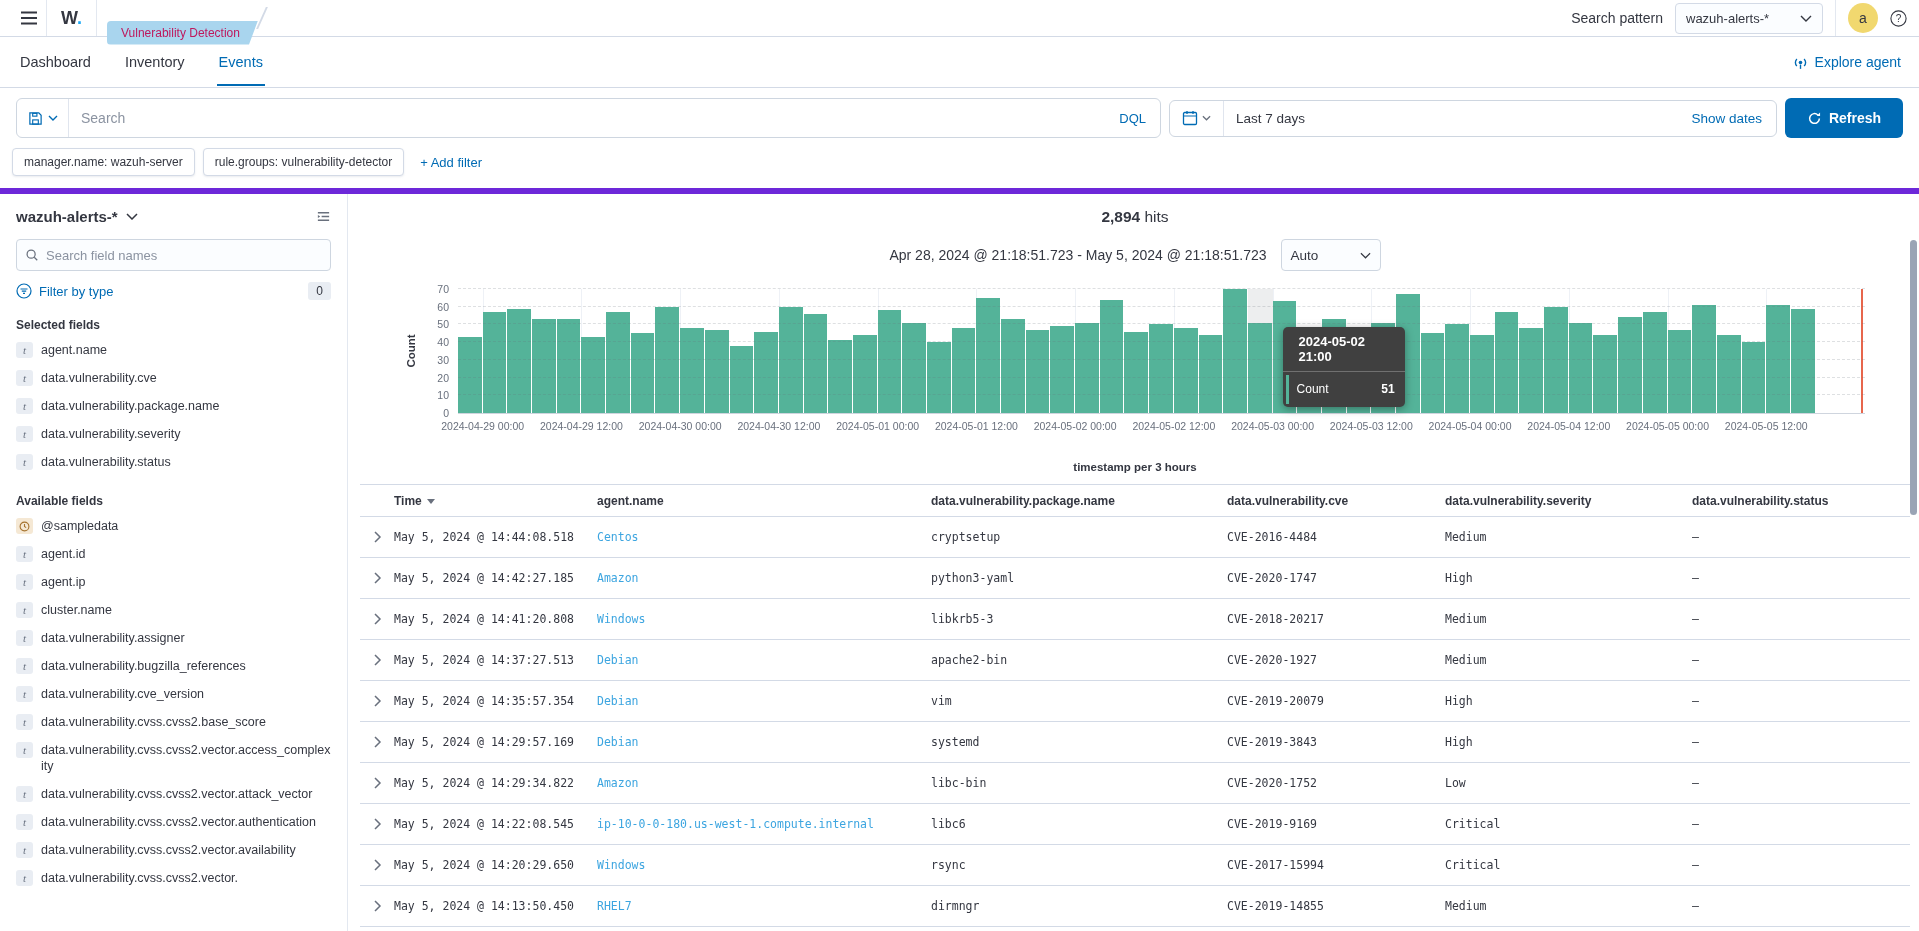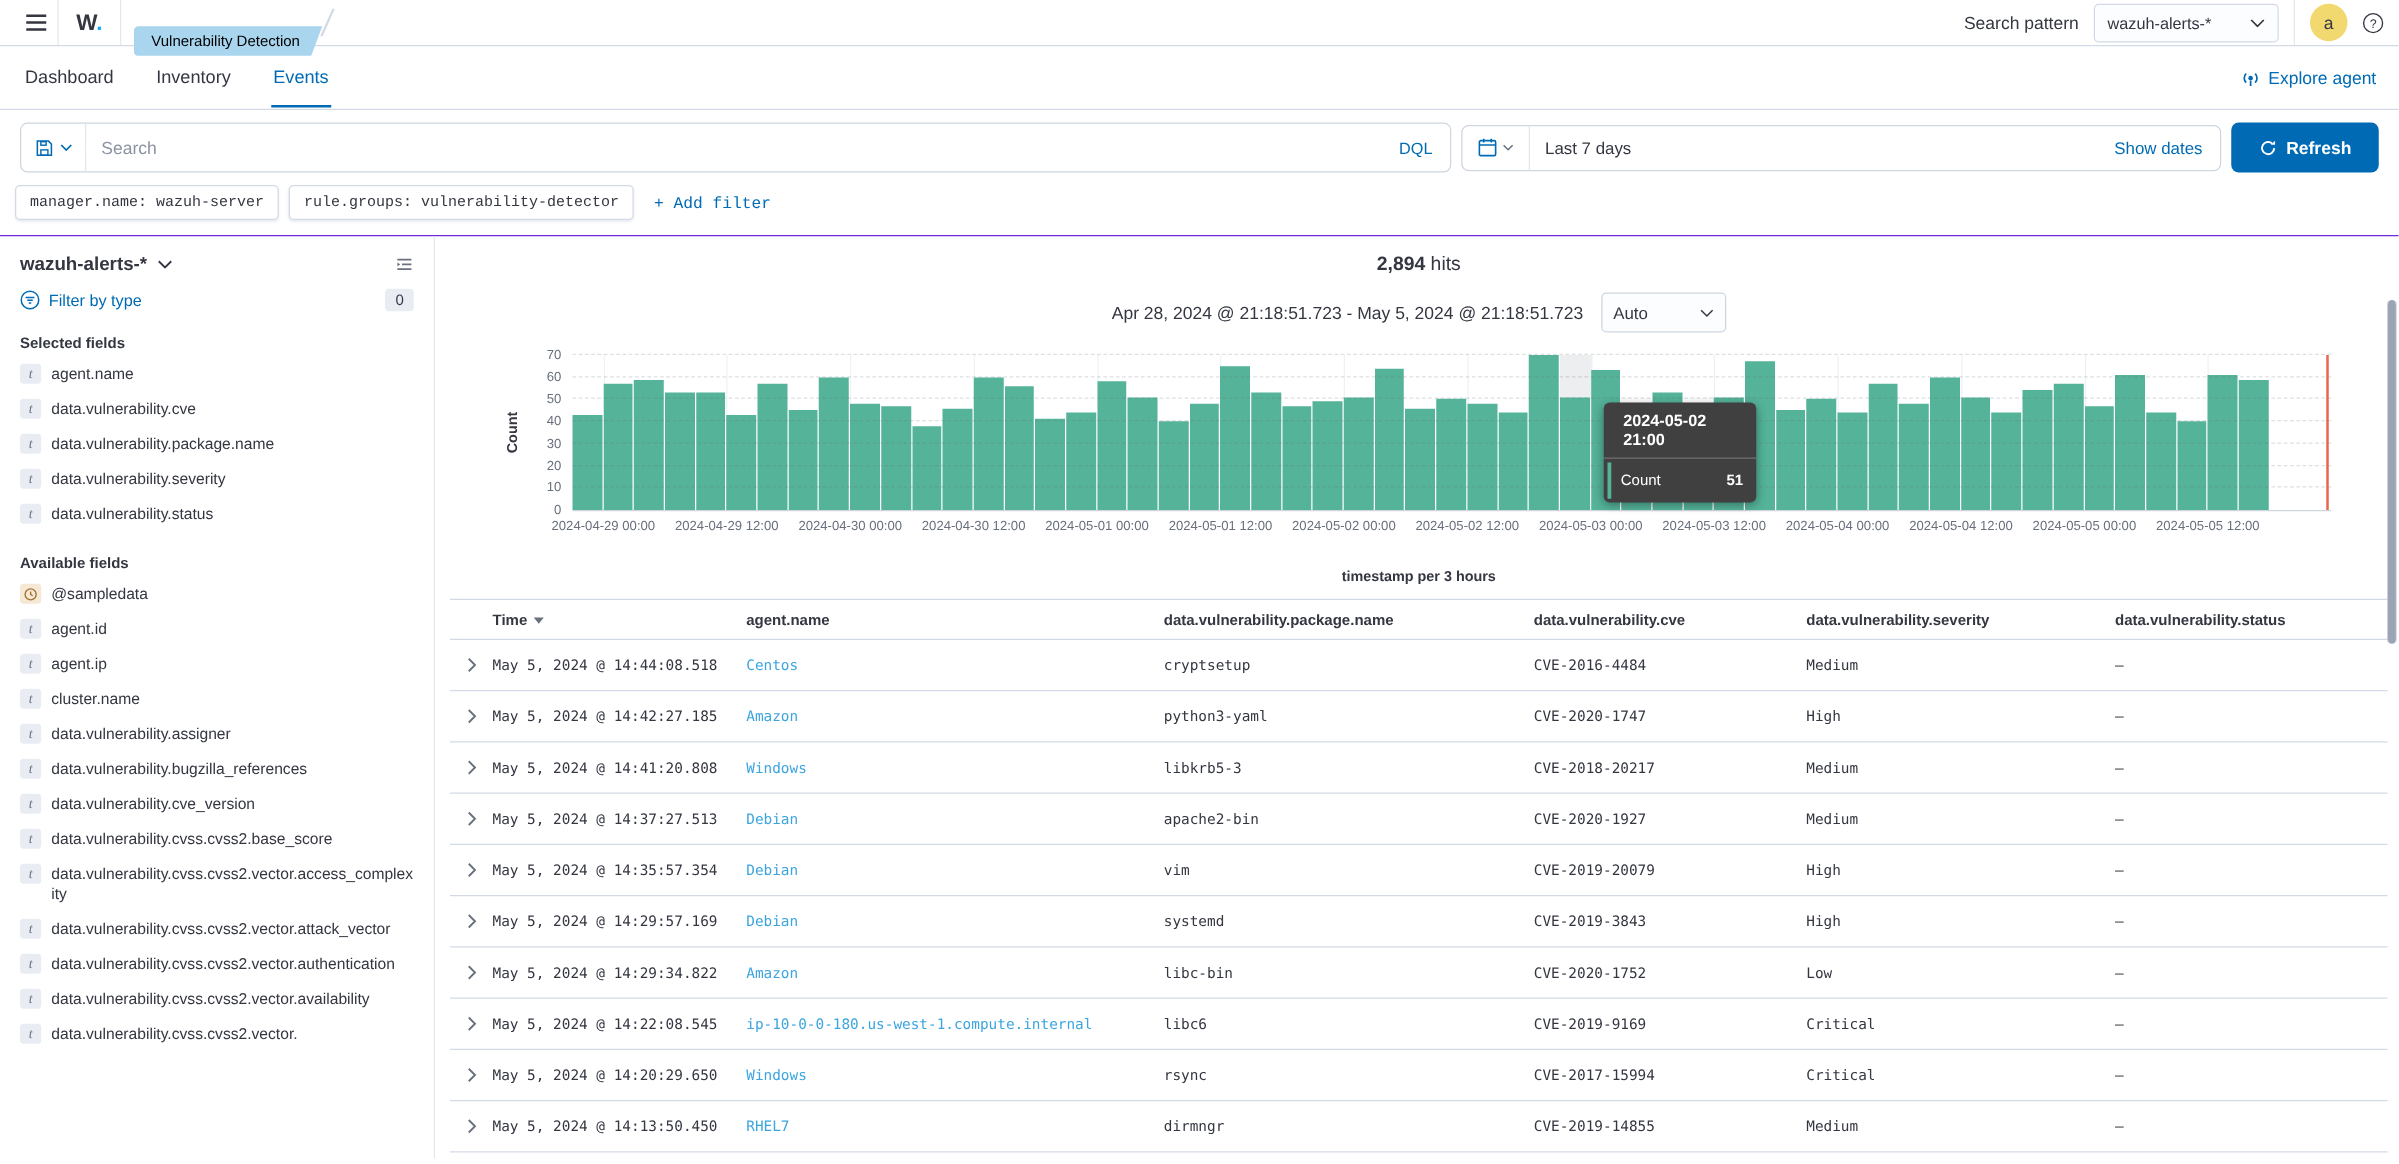--- a/index.html
+++ b/index.html
@@ -8,21 +8,21 @@
   svg { display:block; }
 
   
   .topbar { height:37px; display:flex; align-items:center; padding:0 12px;
     border-bottom:1px solid #d3dae6; }
   .hamburger { width:34px; height:36px; display:flex; align-items:center; justify-content:center; cursor:pointer; }
   .vdiv { width:1px; height:36px; background:#e3e8f0; }
   .logo { font-weight:bold; font-size:18px; padding:0 14px; letter-spacing:0; }
   .logo .dot { color:#1ba9f5; }
   .crumb-wrap { display:flex; align-items:center; margin-left:10px; }
-  .crumb { background:#a9d5ee; color:#000000; font-size:12px; padding:5px 18px 5px 14px;
+  .crumb { background:#a9d5ee; color:#be185d; font-size:12px; padding:5px 18px 5px 14px;
     clip-path:polygon(0 0,100% 0,calc(100% - 9px) 100%,0 100%); border-radius:4px 0 0 4px;margin-top:29px; }
   .crumb-sep { width:2px; height:22px; background:#d3dae6; transform:skewX(-24deg); margin-left:3px; }
   .topbar-right { margin-left:auto; display:flex; align-items:center; gap:12px; }
   .ip-label { font-size:14px; }
   .ip-select { width:148px; height:31px; border:1px solid #d3dae6; border-radius:4px; background:#fbfdff;
     display:flex; align-items:center; padding:0 10px; font-size:13px; gap:8px; cursor:pointer; }
   .ip-select .val { flex:1; }
   .avatar { width:30px; height:30px; border-radius:50%; background:#f1d86f; display:flex;
     align-items:center; justify-content:center; font-size:14px; color:#343741; cursor:pointer; }
   .help { cursor:pointer; }
@@ -51,21 +51,21 @@
   .calbtn { width:54px; height:100%; border-right:1px solid #e0e5ee; display:flex; gap:4px;
     align-items:center; justify-content:center; cursor:pointer; }
   .daterange { font-size:13.5px; padding:0 12px; flex:1; }
   .showdates { font-size:13.5px; color:#006bb4; padding:0 14px; cursor:pointer; white-space:nowrap; }
   .refreshbtn { width:118px; height:40px; background:#006bb4; border:none; border-radius:6px;
     color:#fff; font-size:14px; font-weight:600; display:flex; align-items:center; justify-content:center;
     gap:7px; cursor:pointer; font-family:"Liberation Sans",sans-serif; }
 
   
   .filterbar { display:flex; gap:8px; align-items:center; padding:4px 16px 12px 12px;
-    border-bottom:1px solid #6d28d9;font-family:Liberation Mono, monospace; }
+    border-bottom:6px solid #6d28d9; }
   .pill { height:28px; display:flex; align-items:center; padding:0 11px; font-size:12px;
     border:1px solid #d3dae6; border-radius:4px; background:#fff; box-shadow:0 1px 2px rgba(152,162,179,.2); cursor:pointer; }
   .addfilter { color:#006bb4; font-size:13px; margin-left:8px; cursor:pointer; }
 
   
   .content { display:flex; height:738px; }
   .sidebar { width:348px; padding:14px 16px 0 16px; border-right:1px solid #e3e8f0; overflow:hidden; }
   .sb-title-row { display:flex; align-items:center; gap:8px; }
   .sb-title { font-size:15px; font-weight:bold; }
   .sb-collapse { margin-left:auto; cursor:pointer; }
@@ -240,20 +240,27 @@
       <span class="sb-title">wazuh-alerts-*</span>
       <svg width="12" height="7" viewBox="0 0 12 7">
           <path d="M1 1l5 5 5-5" fill="none" stroke="#343741" stroke-width="1.5"></path>
         </svg>
       <span class="sb-collapse">
         <svg width="15" height="15" viewBox="0 0 16 16">
             <path d="M2 4h12M6 8h8M2 12h12" stroke="#69707d" stroke-width="1.5"></path>
             <path d="M4.5 8L2 6.3v3.4z" fill="#69707d"></path>
           </svg>
       </span>
+    </div>
+    <div class="sb-search">
+      <svg width="14" height="14" viewBox="0 0 16 16">
+          <circle cx="7" cy="7" r="4.6" fill="none" stroke="#69707d" stroke-width="1.4"></circle>
+          <path d="M10.6 10.6L14 14" stroke="#69707d" stroke-width="1.4"></path>
+        </svg>
+      <input type="text" placeholder="Search field names" style="">
     </div>
     <div class="sb-filtertype">
       <svg width="16" height="16" viewBox="0 0 16 16">
           <circle cx="8" cy="8" r="7" fill="none" stroke="#006bb4" stroke-width="1.2"></circle>
           <path d="M4.5 6h7M5.8 8.2h4.4M7 10.4h2" stroke="#006bb4" stroke-width="1.2"></path>
         </svg>
       <span class="lbl">Filter by type</span>
       <span class="badge">0</span>
     </div>
     <div class="sb-heading">Selected fields</div>

